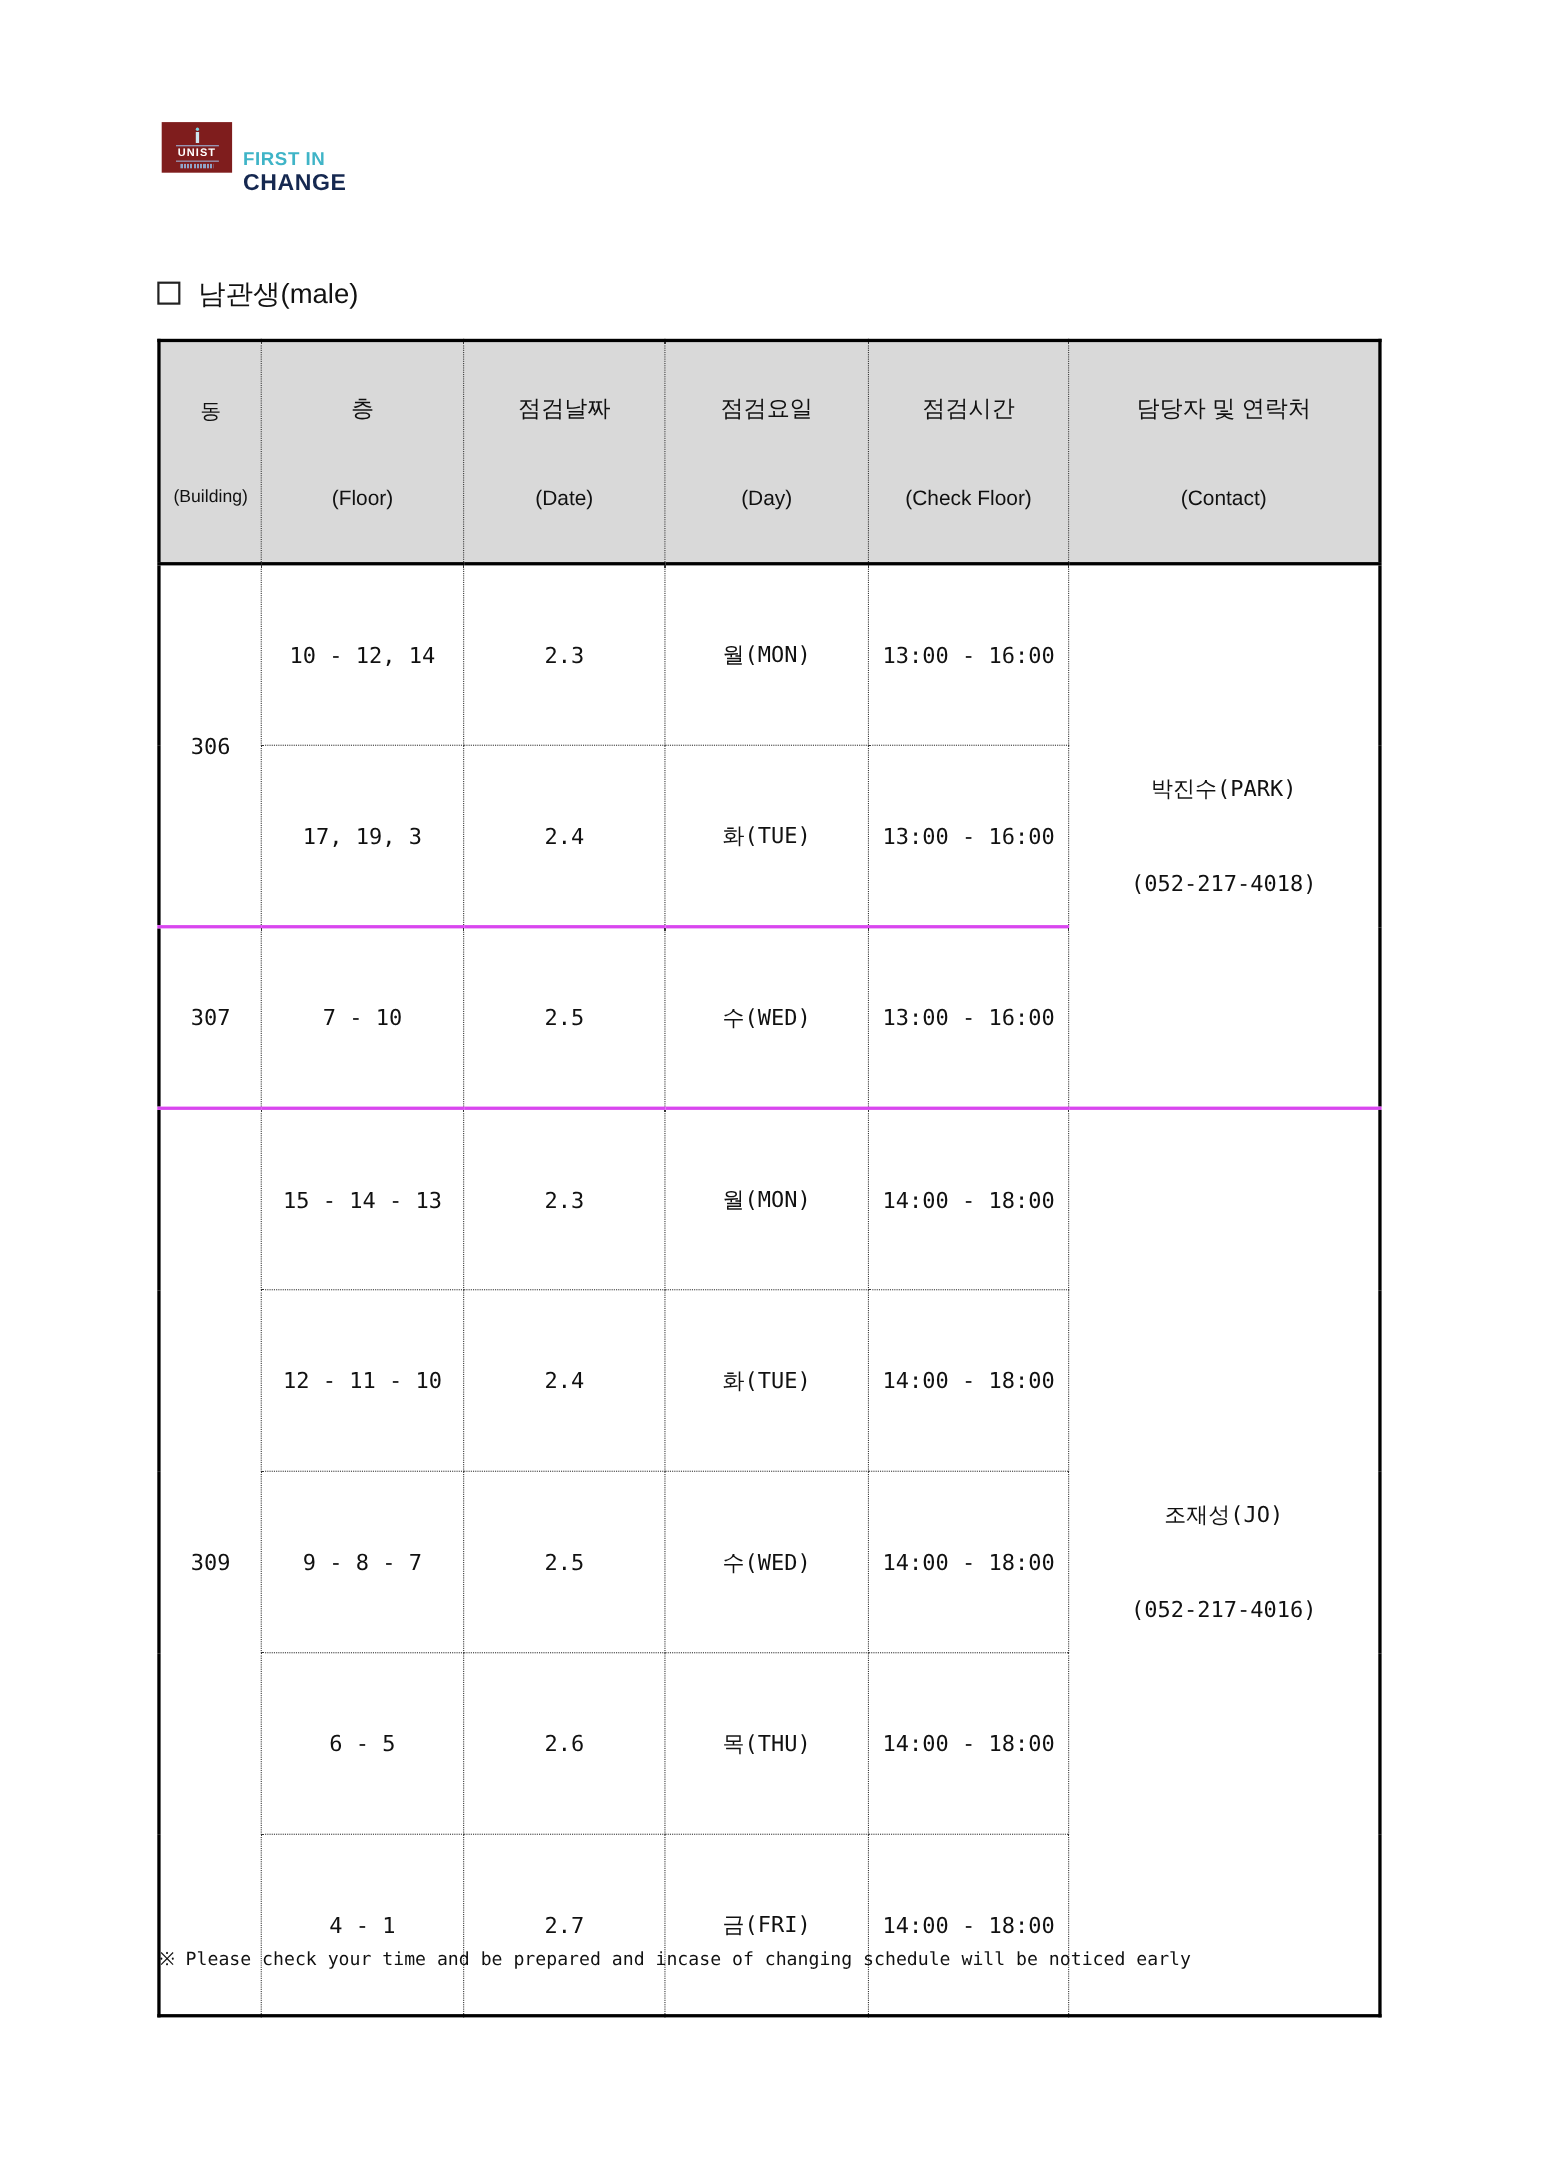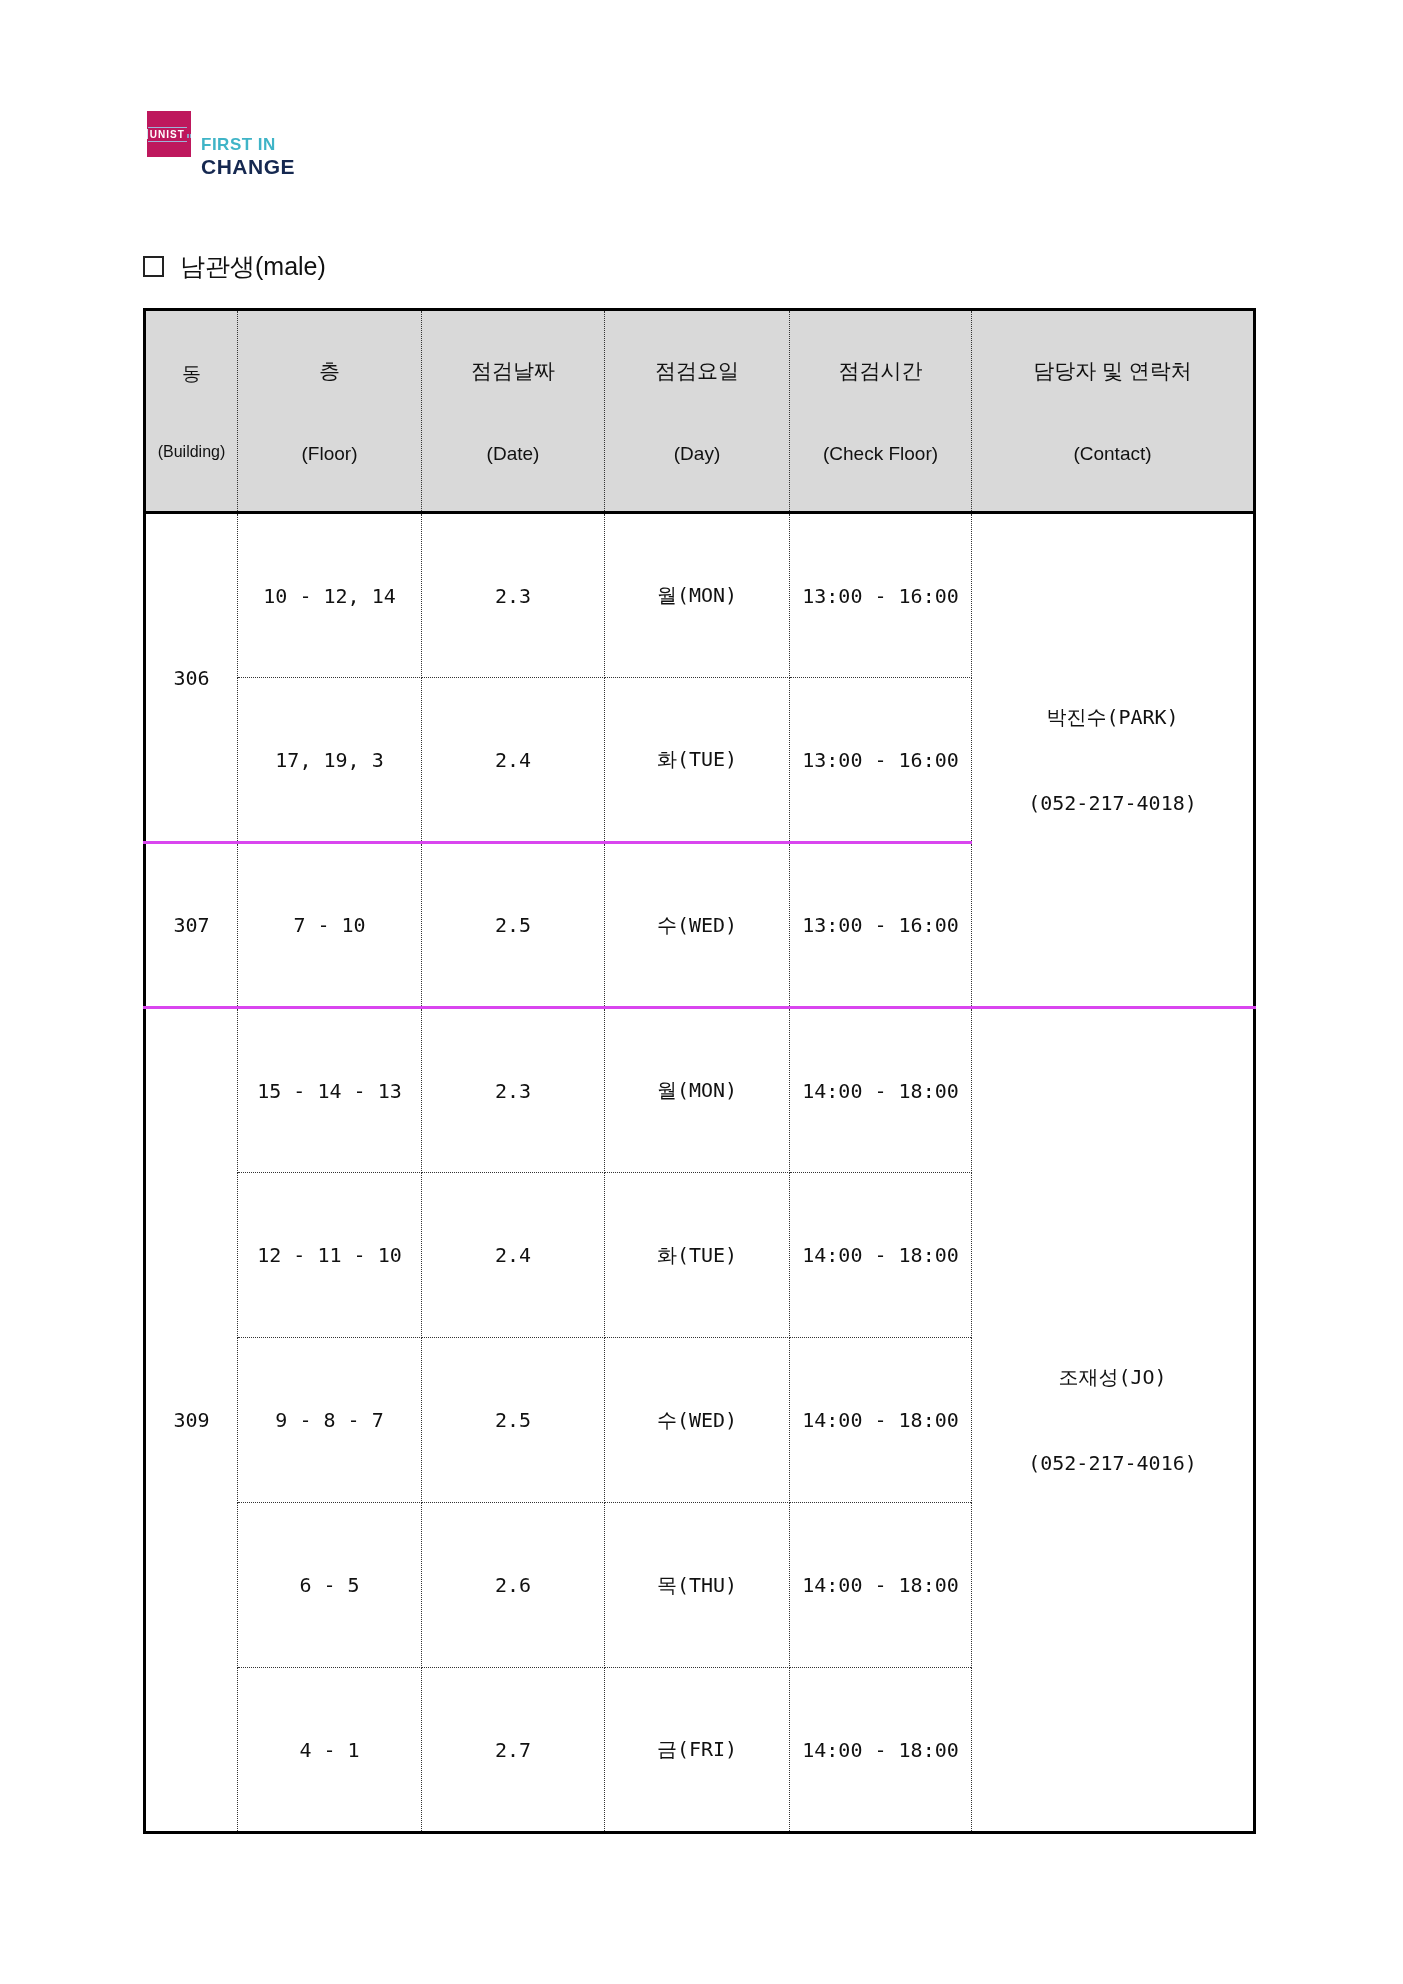--- a/index.html
+++ b/index.html
@@ -9,22 +9,22 @@
     width:1403px; height:1984px;
     background:#ffffff;
     font-family:"Liberation Sans", sans-serif;
     color:#1a1a1a;
     overflow:hidden;
   }
 
   
   .logo { position:absolute; left:147px; top:90px; display:flex; align-items:center; }
   .logo-mark {
-    width:44px; height:46px; background:#be185d;
-    display:flex; flex-direction:row; align-items:center; justify-content:center;
+    width:64px; height:46px; background:#7f1d1d;
+    display:flex; flex-direction:column; align-items:center; justify-content:center;
     padding-top:2px;
   }
   .logo-dot  { width:3px; height:3px; background:#7fd3e0; border-radius:50%; margin-bottom:1px; }
   .logo-bar  { width:3px; height:10px; background:#cfe6f0; margin-bottom:2px; }
   .logo-unist {
     color:#ffffff; font-size:10px; font-weight:bold; letter-spacing:1px;
     border-top:1px solid #9db3d8; border-bottom:1px solid #9db3d8; padding:1px 2px;
     font-family:"Liberation Sans", sans-serif;
   }
   .logo-micro { margin-top:2px; width:30px; height:4px;
@@ -205,14 +205,15 @@
         <tr>
           <td>4 - 1</td>
           <td>2.7</td>
           <td>금(FRI)</td>
           <td>14:00 - 18:00</td>
         </tr>
       </tbody>
     </table>
   </div>
 
+  <div class="footnote">※ Please check your time and be prepared and incase of changing schedule will be noticed early</div>
 
 </div>
 
 </body></html>

